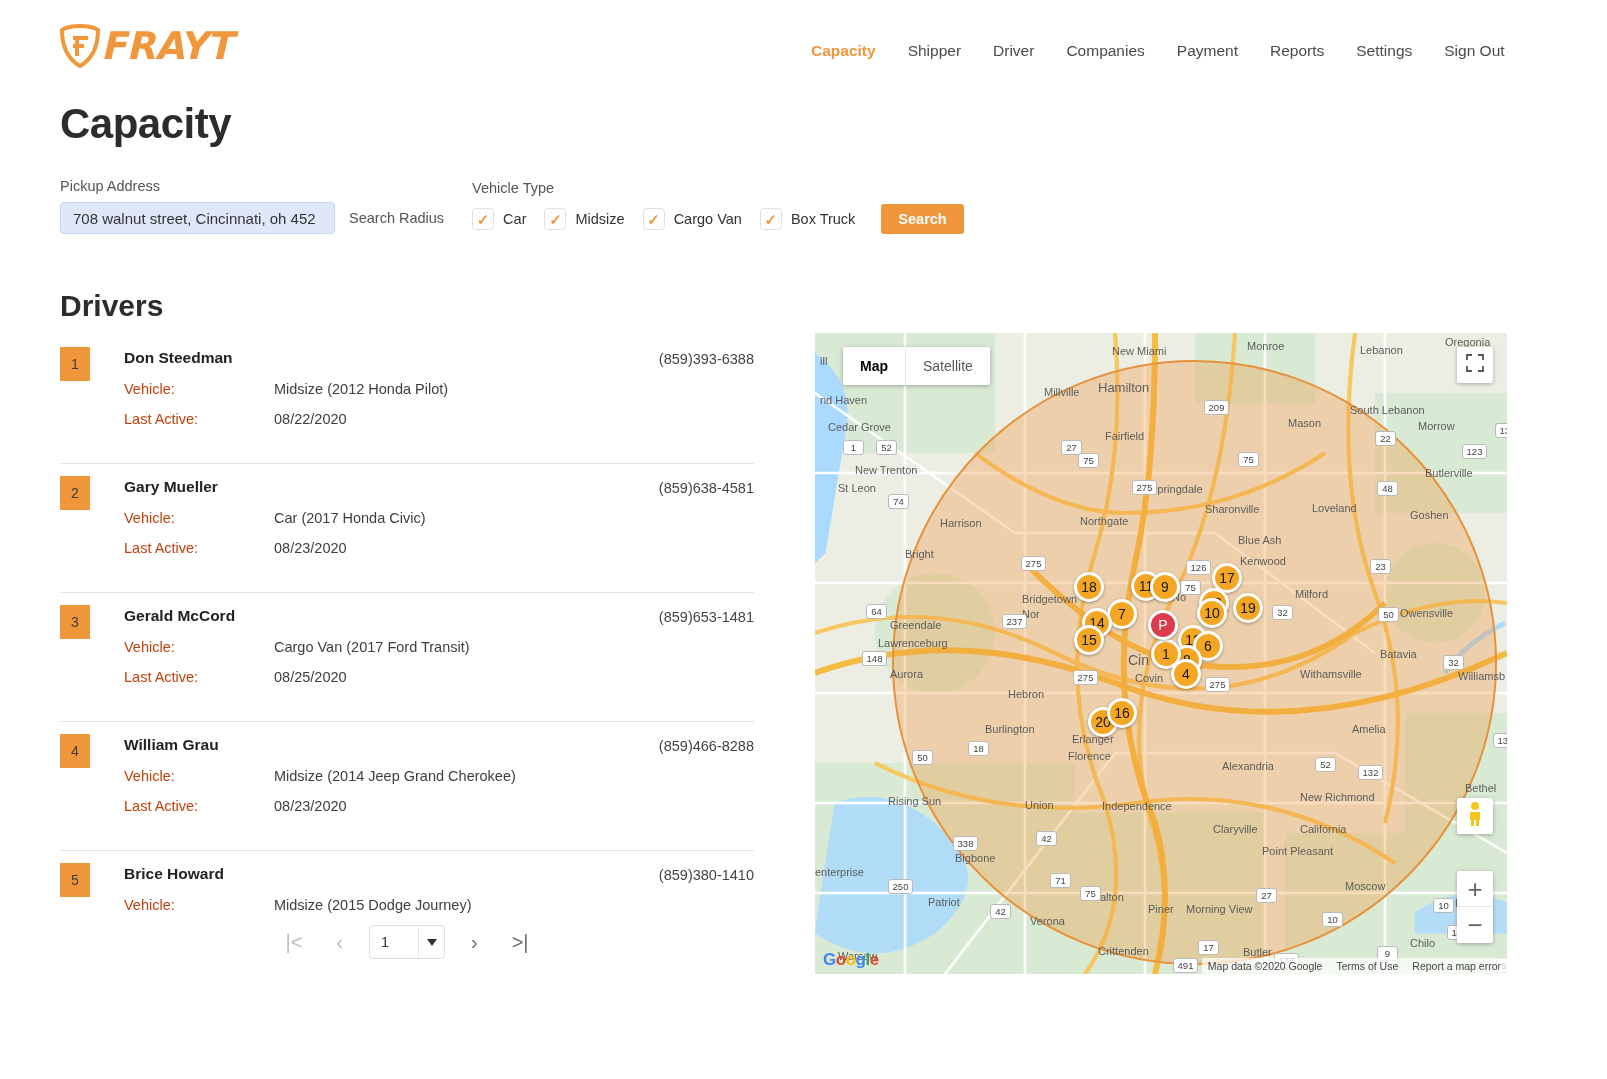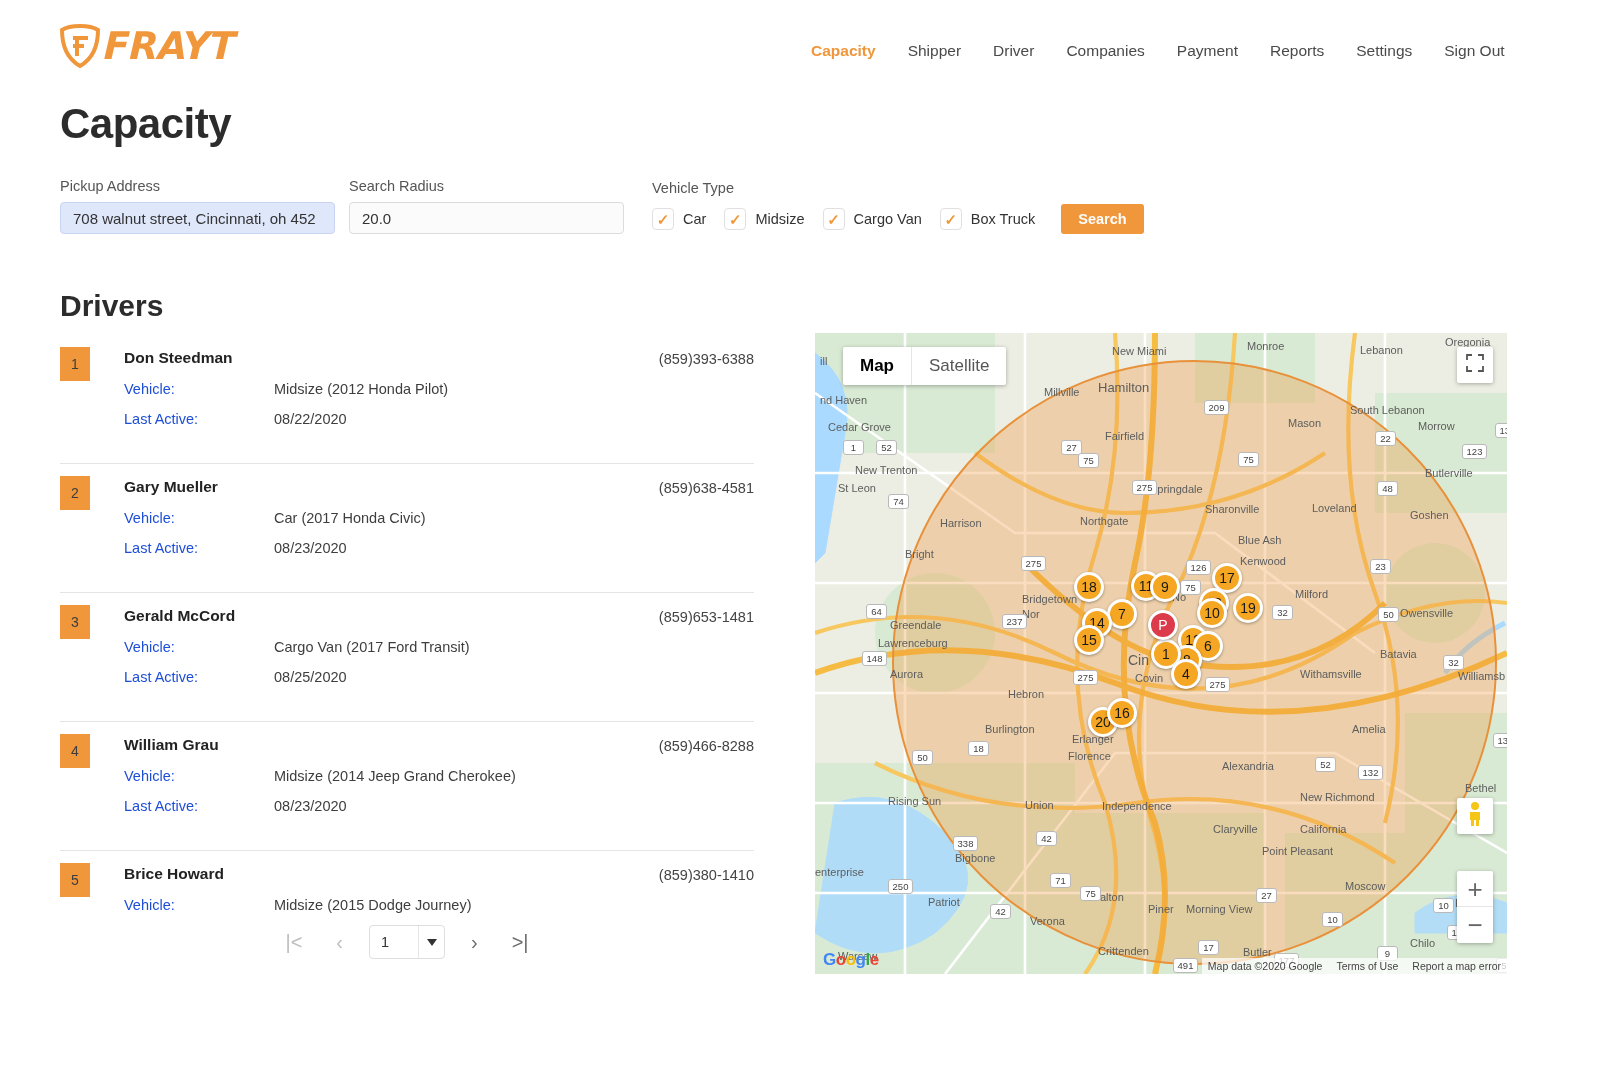--- a/index.html
+++ b/index.html
@@ -188,21 +188,21 @@
     font-size: 14.5px;
     color: #444;
   }
   .kv {
     display: flex;
     margin-left: 64px;
     margin-top: 14px;
     font-size: 14.5px;
     color: #444;
   }
-  .kv .k { width: 150px; color: #1d4ed8; }
+  .kv .k { width: 150px; color: #c2410c; }
   .kv .v { color: #3e3e3e; }
 
   
   .pager {
     position: absolute;
     left: 60px; top: 925px;
     width: 694px;
     display: flex;
     align-items: center;
     justify-content: center;
@@ -256,21 +256,21 @@
     height: 38px;
     background: #fff;
     border-radius: 2px;
     box-shadow: 0 1px 4px rgba(0,0,0,.3);
     display: flex;
     z-index: 20;
   }
   .map-type-ctl div {
     display: flex; align-items: center;
     padding: 16px 17px;
-    font-size: 17px;
+    font-size: 14px;
     color: #565656;
     cursor: pointer;
   }
   .map-type-ctl div.sel { color: #000; font-weight: bold; }
   .map-type-ctl div + div { border-left: 1px solid #e6e6e6; }
 
   .fs-btn {
     position: absolute;
     right: 14px; top: 14px;
     width: 36px; height: 36px;
@@ -395,21 +395,20 @@
 
   <div class="field">
     <span class="field-label">Pickup Address</span>
     <div class="input highlight" id="pickup-field">708 walnut street, Cincinnati, oh 452</div>
   </div>
 
   <div class="gap-sm"></div>
 
   <div class="field">
     <span class="field-label">Search Radius</span>
-    <div class="input" id="radius-field">20.0</div>
   </div>
 
   <div class="gap-sm"></div>
 
 
   <div class="gap-sm"></div>
 
   <div class="field">
     <span class="field-label">Vehicle Type</span>
     <div class="vehicle-group">

